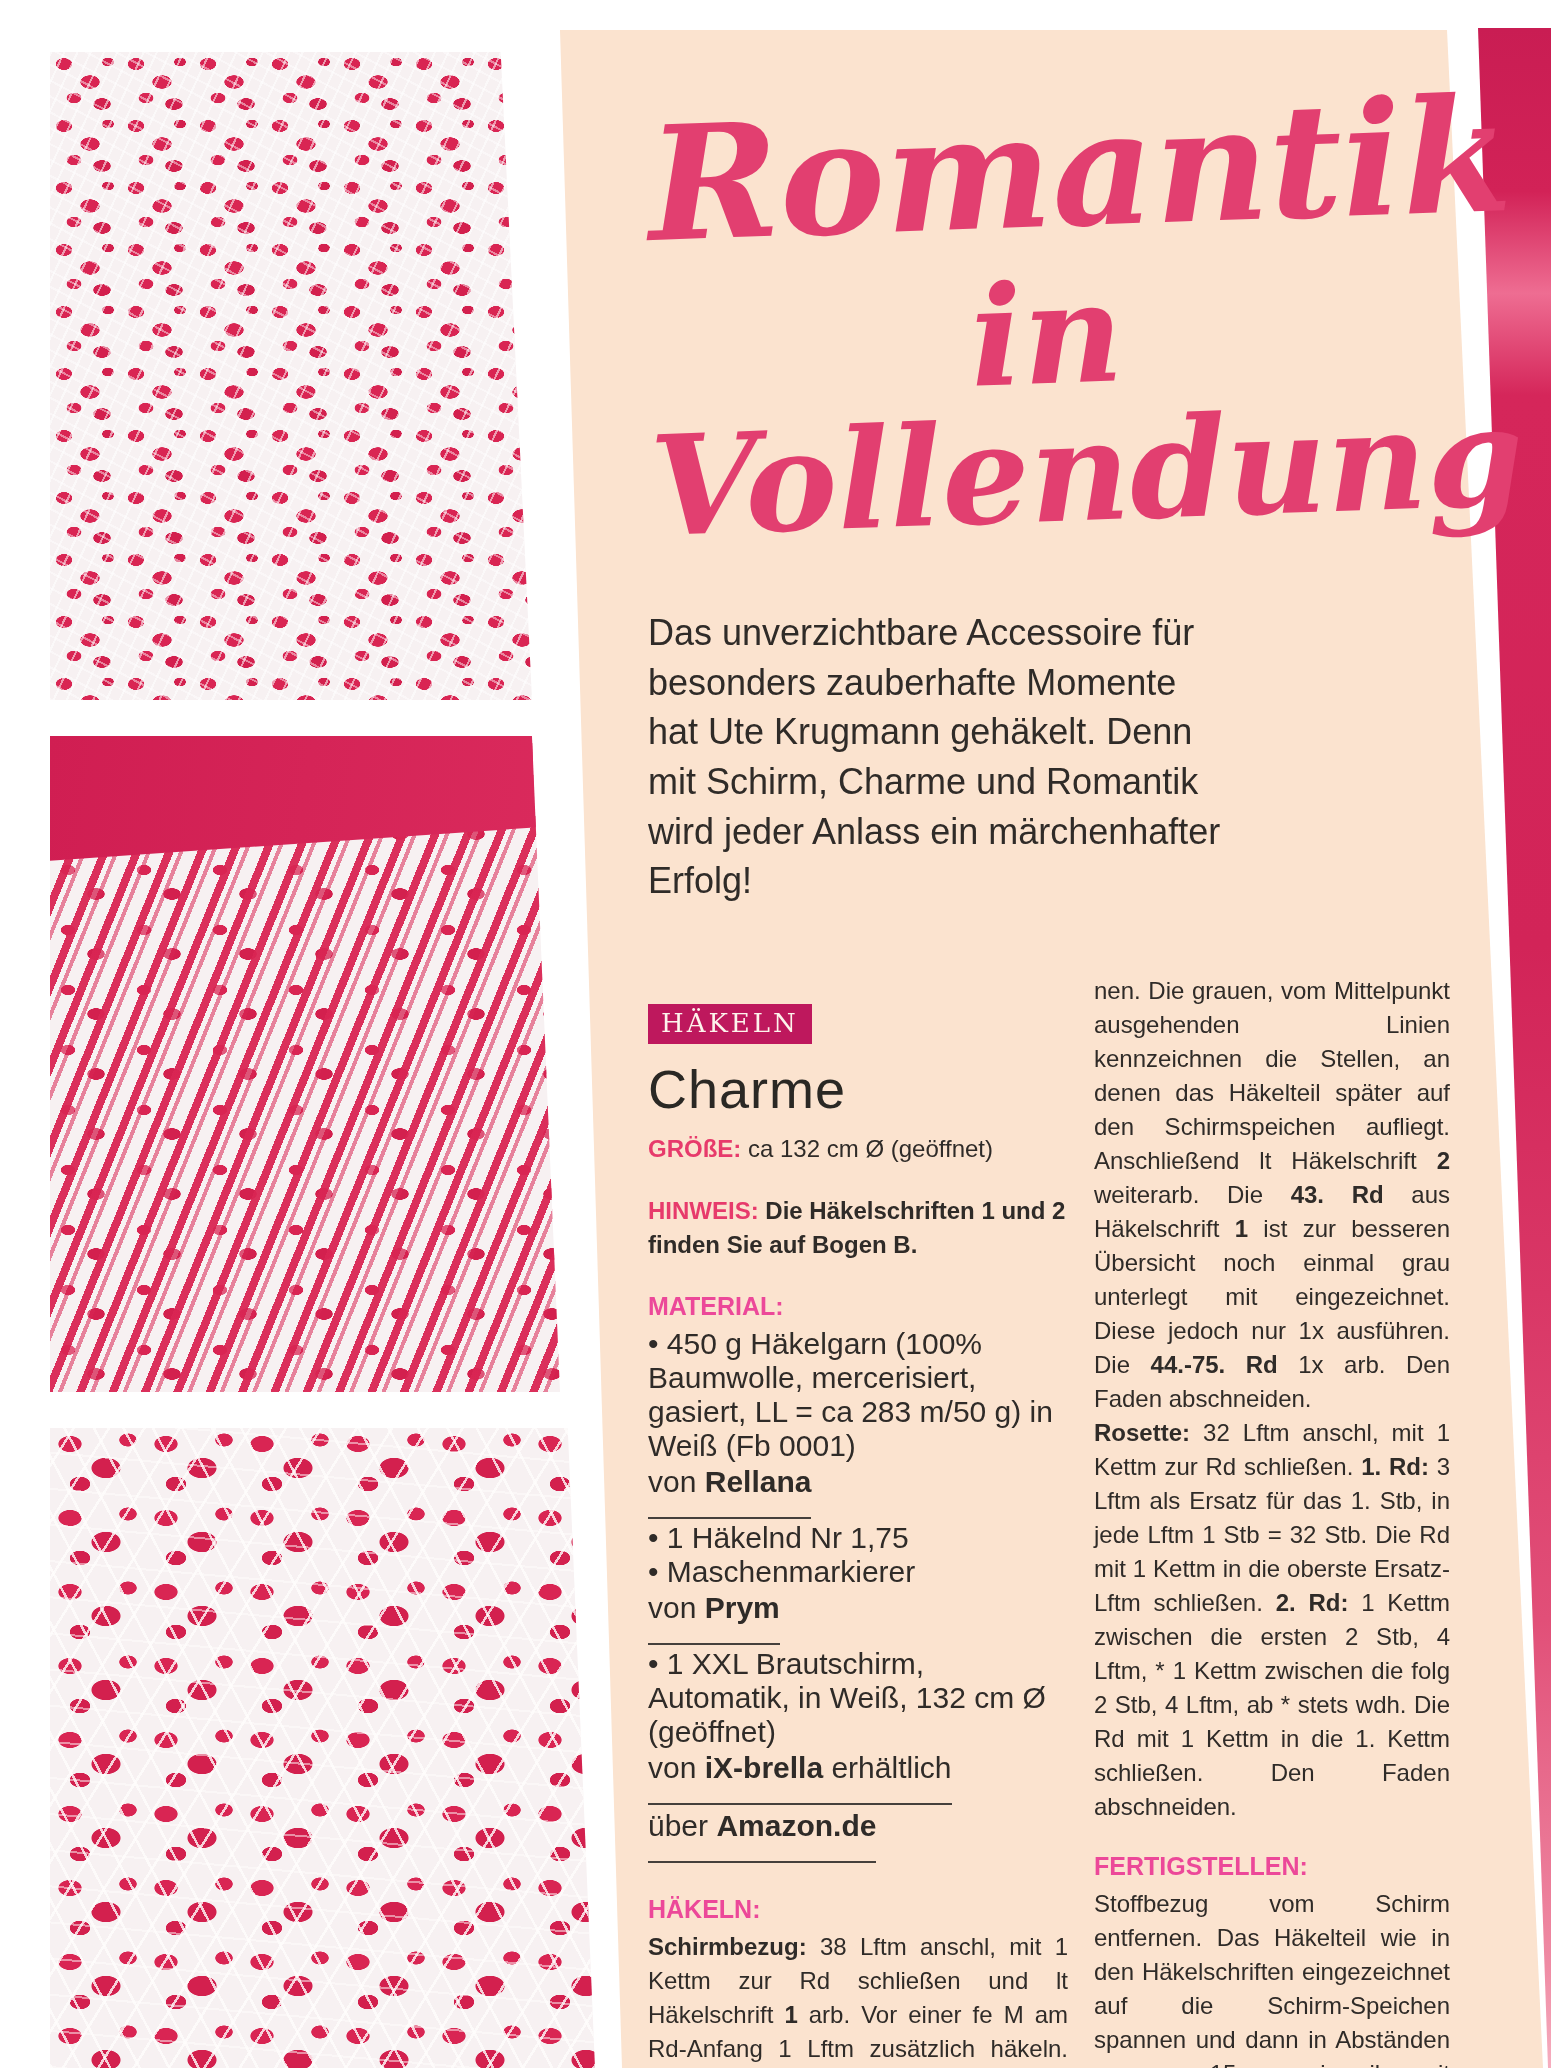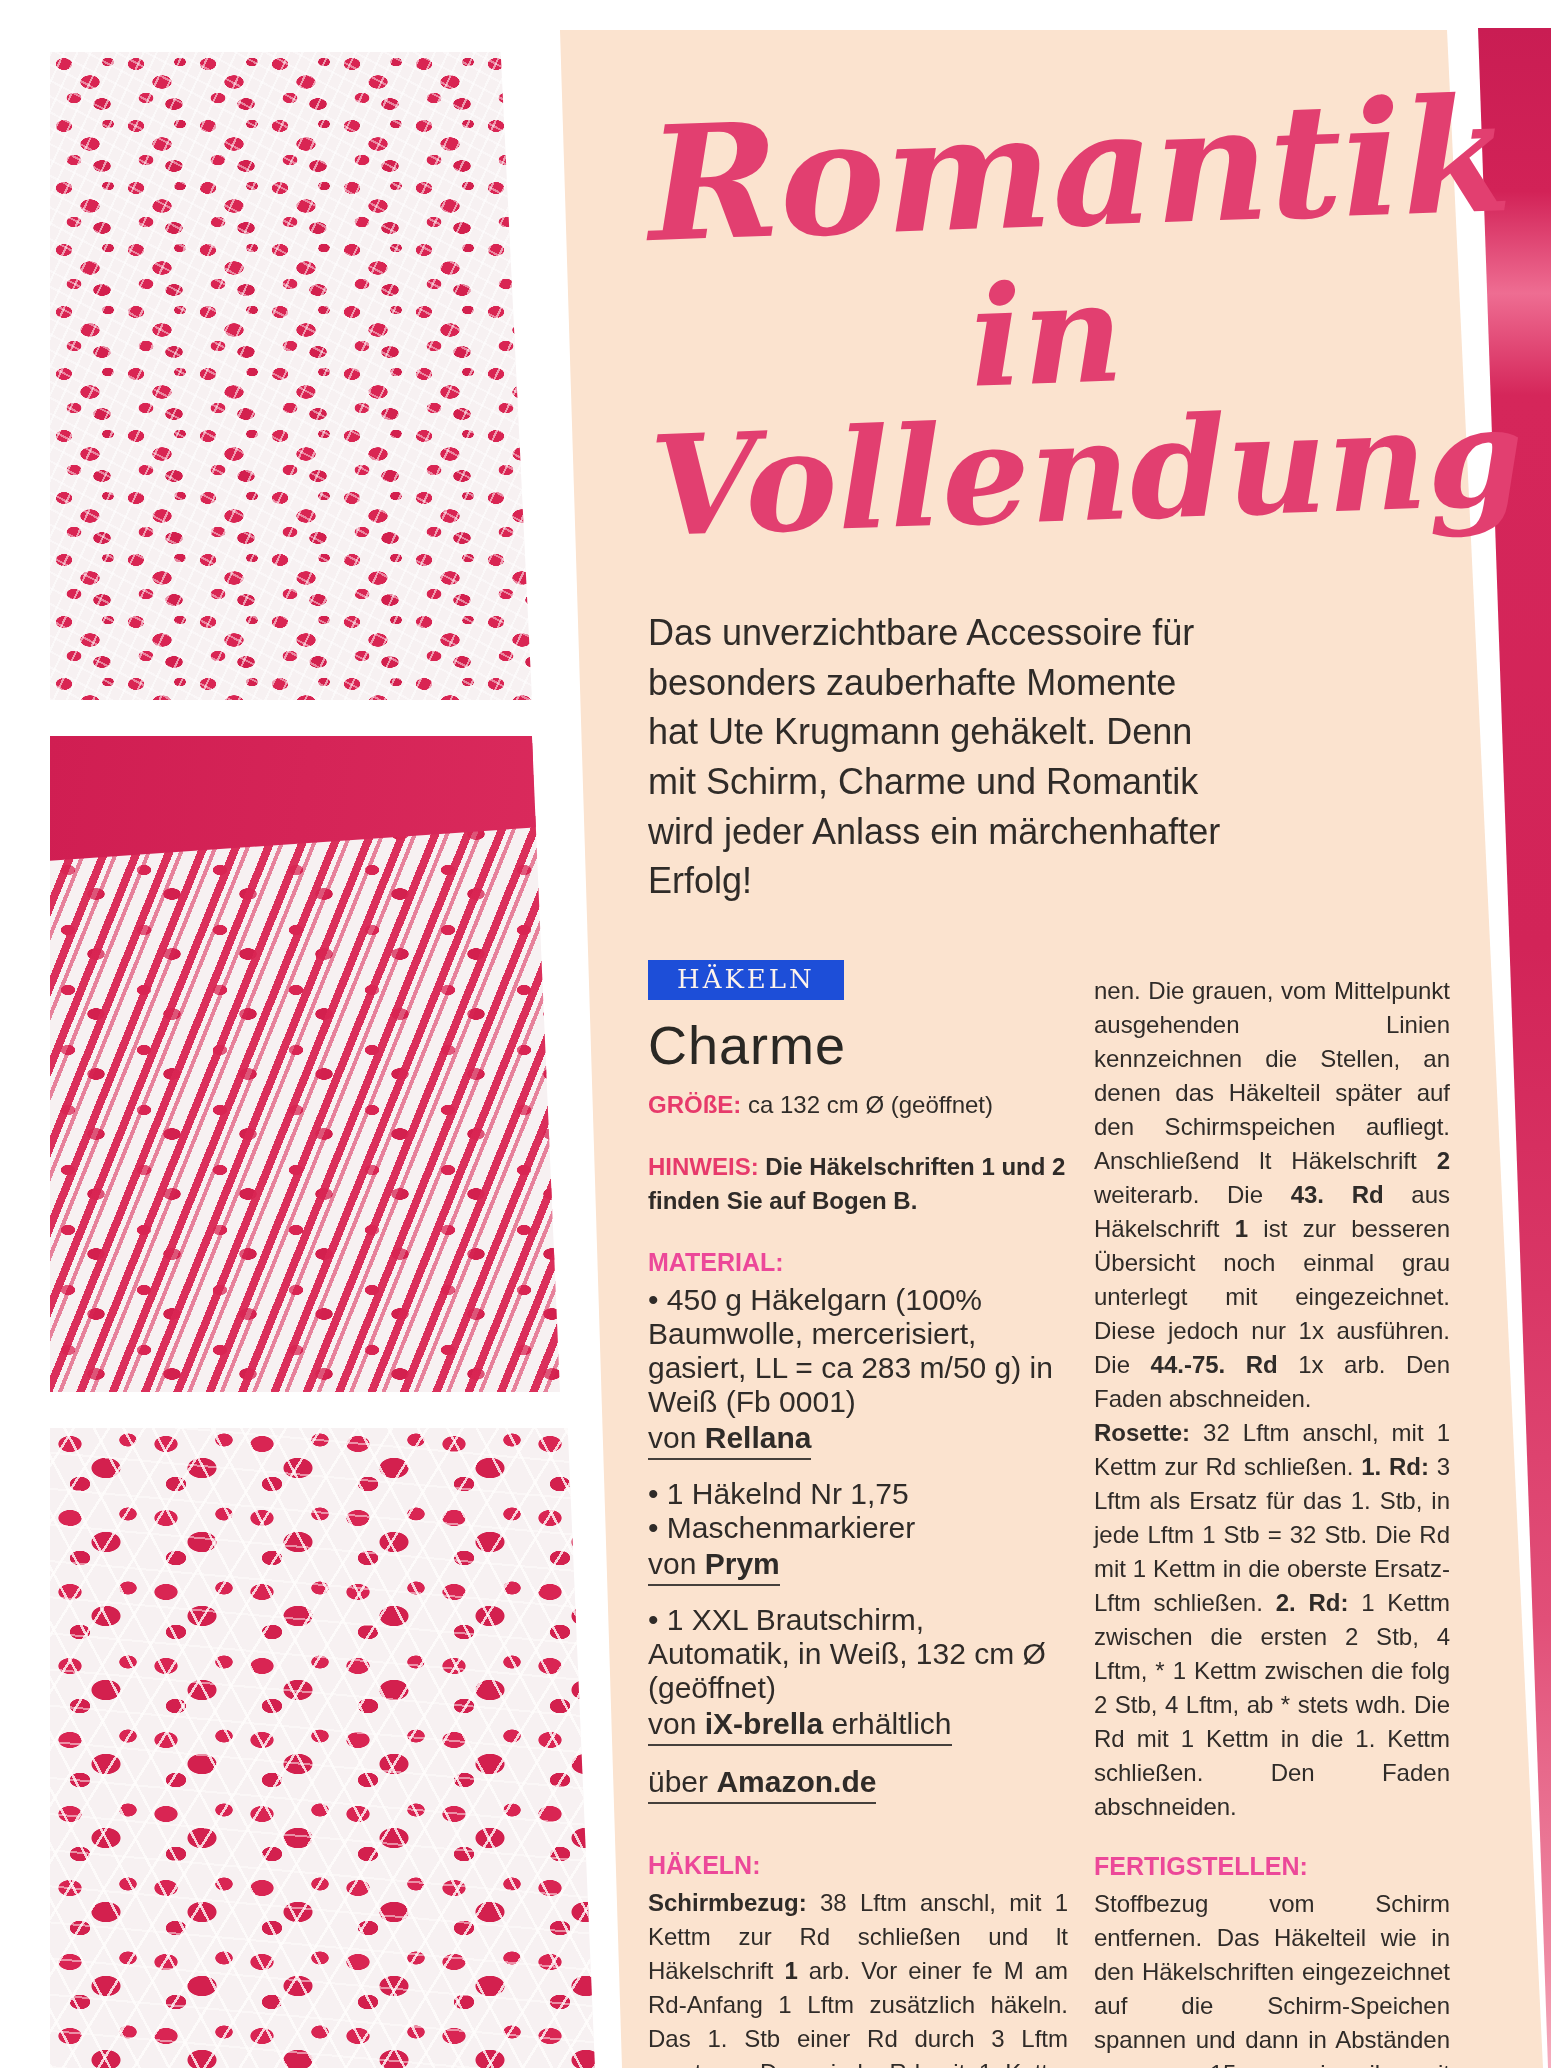--- a/index.html
+++ b/index.html
@@ -77,37 +77,38 @@
 
   .intro{
     margin-top:66px;width:586px;font-size:36px;line-height:1.38;color:#2f2b28;
   }
 
   .cols{display:flex;gap:26px;margin-top:54px;}
   .col1{flex:none;width:420px;}
   .col2{flex:1;min-width:0;padding-top:14px;}
 
   .badge{
-    display:inline-block;background:#1d4ed8;color:#fdf3ec;
+    display:inline-block;background:#be185d;color:#fdf3ec;
     font-family:"DejaVu Serif",serif;font-size:26px;letter-spacing:3px;
-    padding:4px 29px 6px;
+    padding:4px 13px 6px;
+    margin-top:44px;
   }
   .article-title{
     font-size:54px;font-weight:400;color:#2a2824;letter-spacing:1px;
     margin:14px 0 12px;
   }
   .sec-head{color:#ec4899;font-weight:700;font-size:25px;margin:30px 0 6px;}
   .line,.para{font-size:24px;line-height:34px;}
   .size-line{margin:2px 0 28px;}
   .hinweis{margin:0 0 6px;}
   .para{text-align:justify;hyphens:auto;}
   .mat-line{font-size:30px;line-height:34px;}
   .mat-line.underlined{
     display:inline-block;border-bottom:2px solid #45403c;
-    padding-bottom:3px;margin:2px 0 17px;
+    padding-bottom:18px;margin:2px 0 2px;
   }
   .gap-top{margin-top:28px;}
 
   .r-n{font-weight:400;}
   .r-b{font-weight:700;}
   .r-p{font-weight:700;color:#e73a6b;}
 </style>
 </head>
 <body>
 

